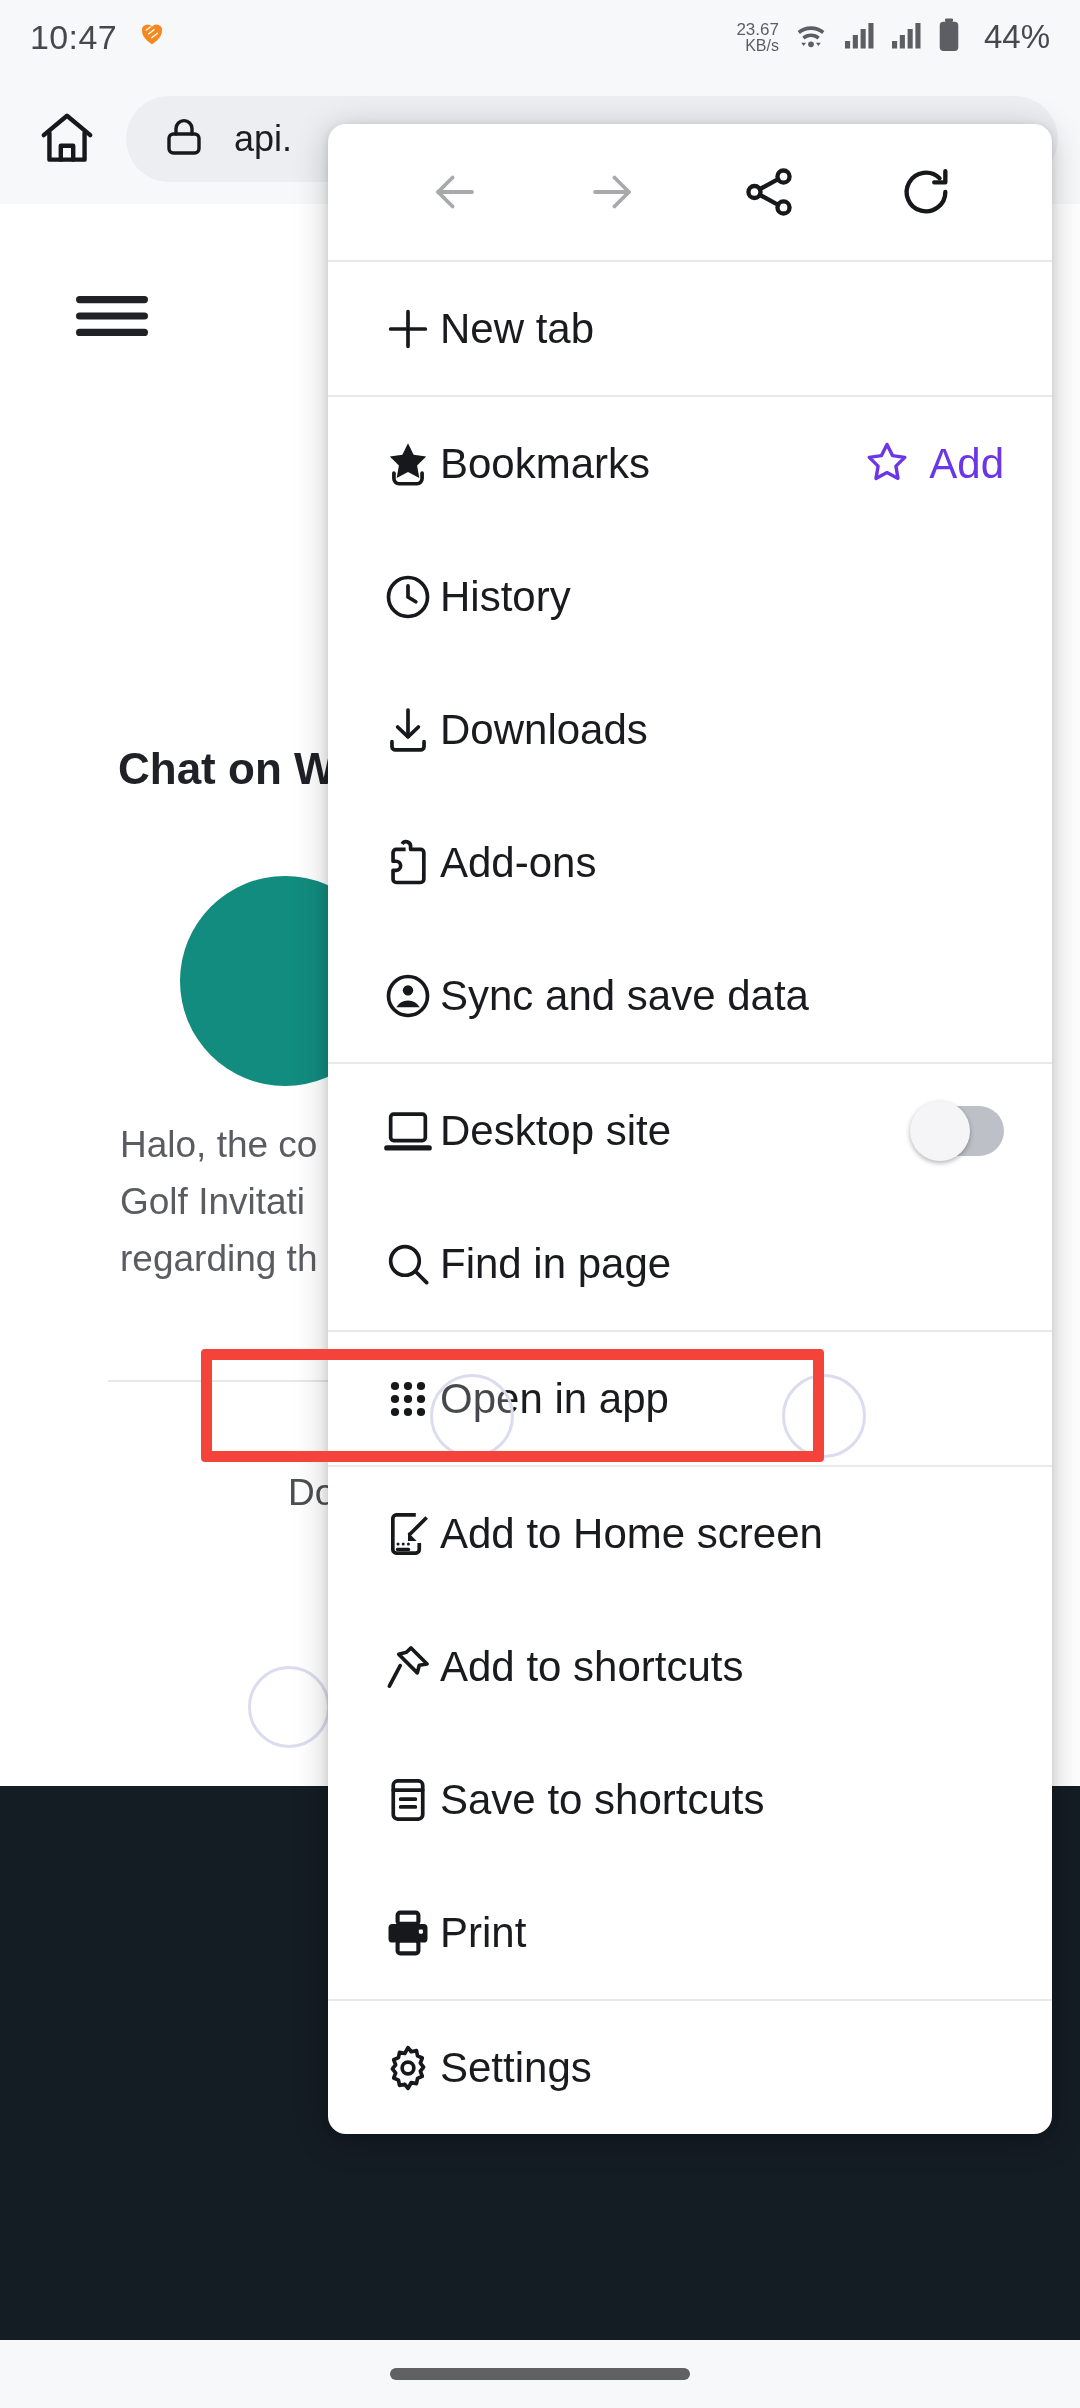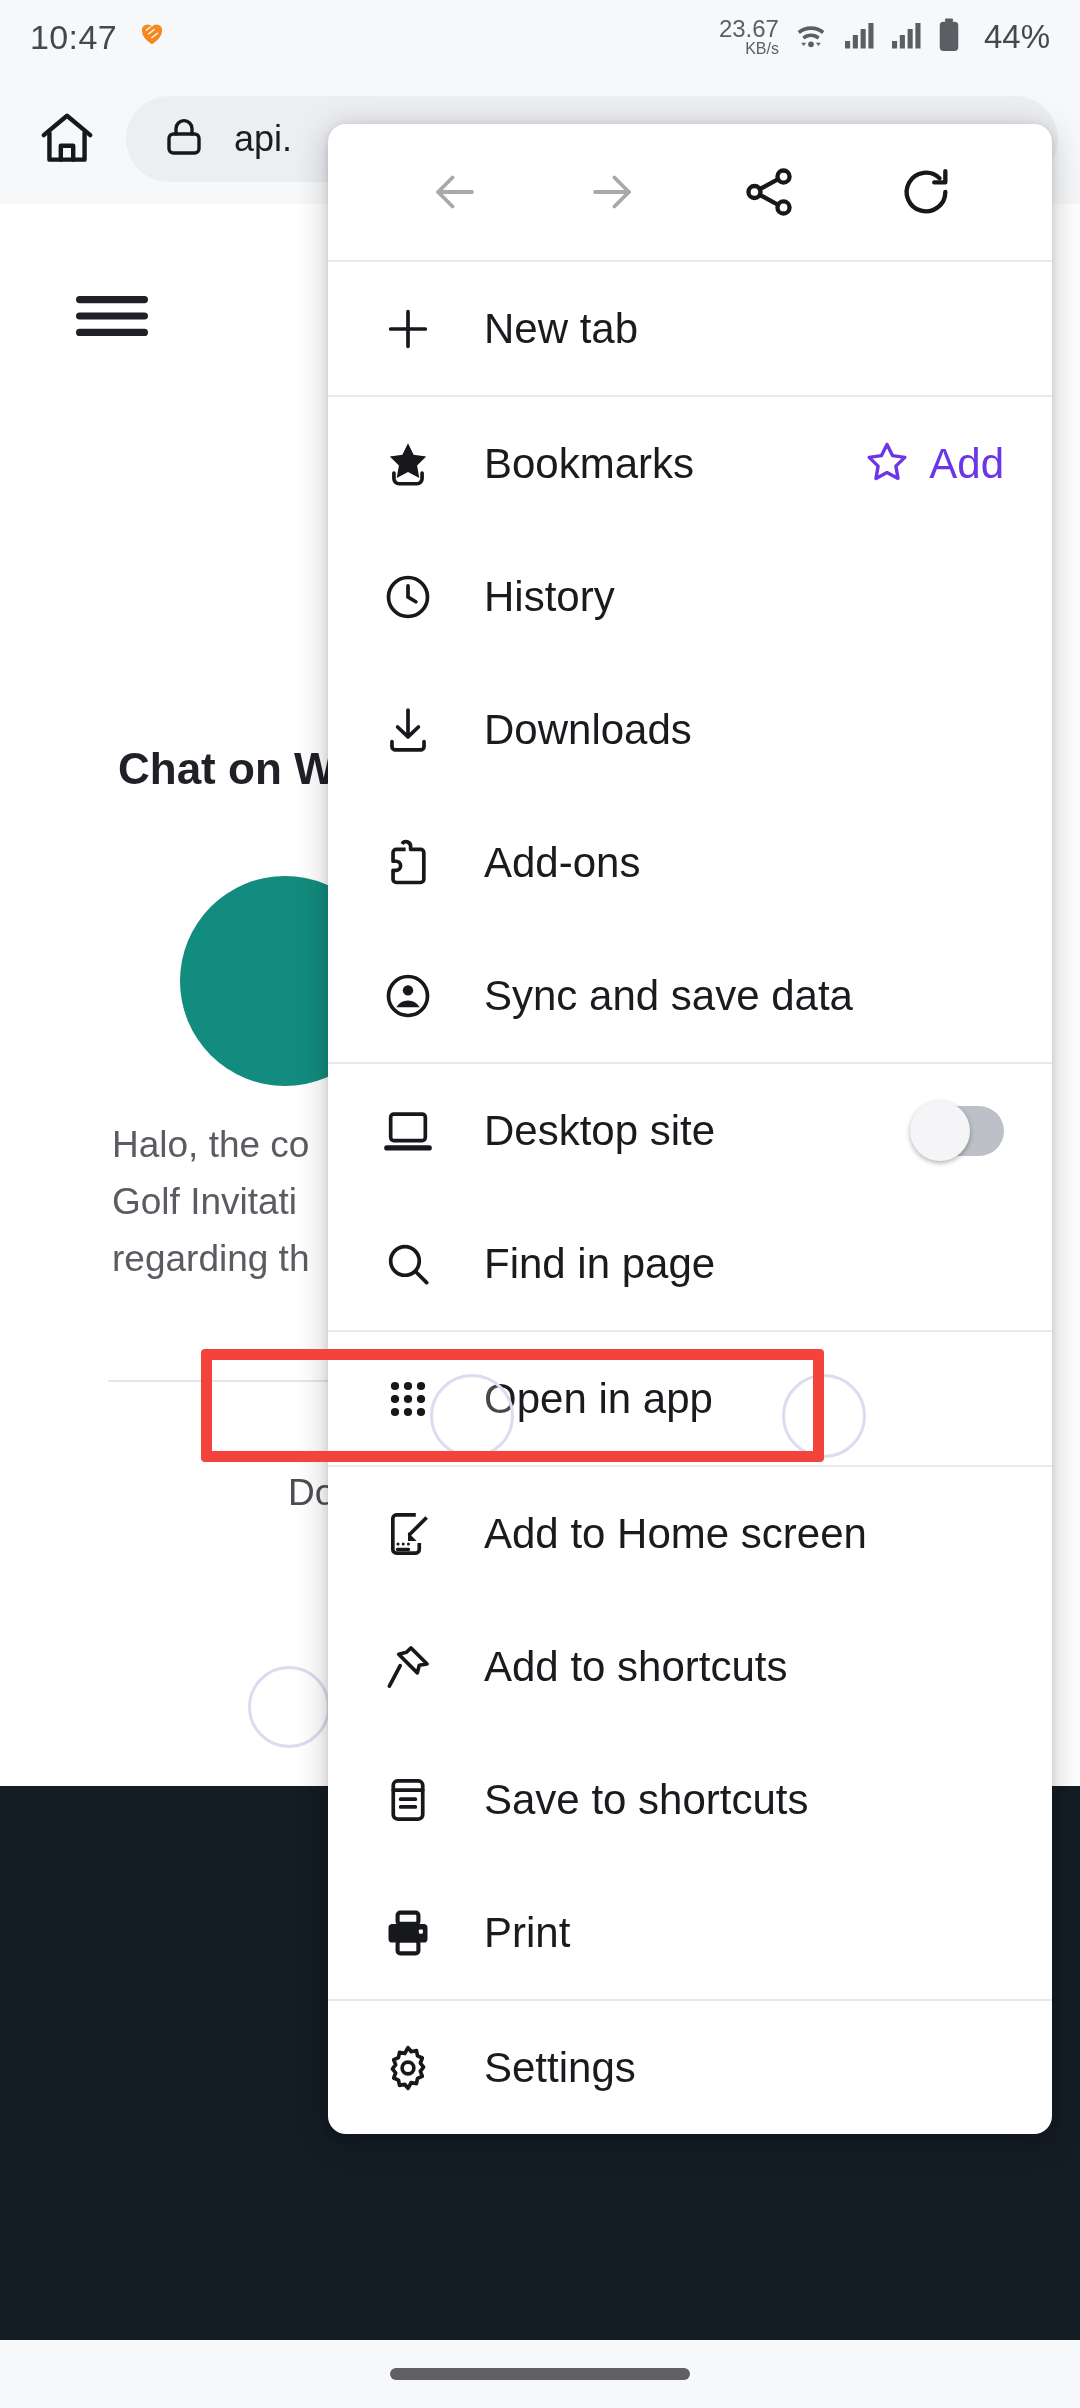--- a/index.html
+++ b/index.html
@@ -31,21 +31,21 @@
     font-size: 34px; color: #46484d; letter-spacing: 0.4px;
   }
   .status-right {
     margin-left: auto;
     display: flex; align-items: center; gap: 13px;
   }
   .netspeed {
     display: flex; flex-direction: column; align-items: flex-end;
     line-height: 1.0; color: #5c5e63;
   }
-  .netspeed .n1 { font-size: 24px; }
+  .netspeed .n1 { font-size: 17px; }
   .netspeed .n2 { font-size: 16px; }
   .batt-pct { font-size: 33px; color: #46484d; margin-left: 10px; }
 
   
   #browser-toolbar {
     position: absolute; top: 74px; left: 0;
     width: 1080px; height: 130px;
     background: #f7f8fa;
     display: flex; align-items: center;
     padding: 0 22px;
@@ -76,21 +76,21 @@
     position: absolute; top: 540px; left: 118px;
     font-size: 44px; color: #1f2126; font-weight: 700;
     white-space: nowrap;
   }
   #teal-circle {
     position: absolute; top: 672px; left: 180px;
     width: 210px; height: 210px; border-radius: 50%;
     background: #128c7e;
   }
   #page-body {
-    position: absolute; top: 912px; left: 112px;
+    position: absolute; top: 912px; left: 120px;
     font-size: 37px; line-height: 57px; color: #5a5c61;
     white-space: nowrap;
   }
   #page-divider {
     position: absolute; top: 1176px; left: 108px;
     width: 560px; height: 2px; background: #e6e7e9;
   }
   #page-do {
     position: absolute; top: 1268px; left: 288px;
     font-size: 37px; color: #4c4e53; white-space: nowrap;
@@ -144,21 +144,20 @@
     height: 133px;
     display: flex; align-items: center;
     padding: 0 48px;
     position: relative;
   }
   .menu-item .mi-icon {
     width: 64px; min-width: 64px;
     display: flex; align-items: center; justify-content: center;
   }
   .menu-item .mi-label {
-    margin-left: 44px;
     font-size: 42px;
     color: #1a1b1f;
     white-space: nowrap;
   }
   .mi-trailing { margin-left: auto; display: flex; align-items: center; }
   .add-btn { display: flex; align-items: center; gap: 18px; }
   .add-btn .add-txt { font-size: 42px; color: #6b35e8; }
 
   
   .toggle {

